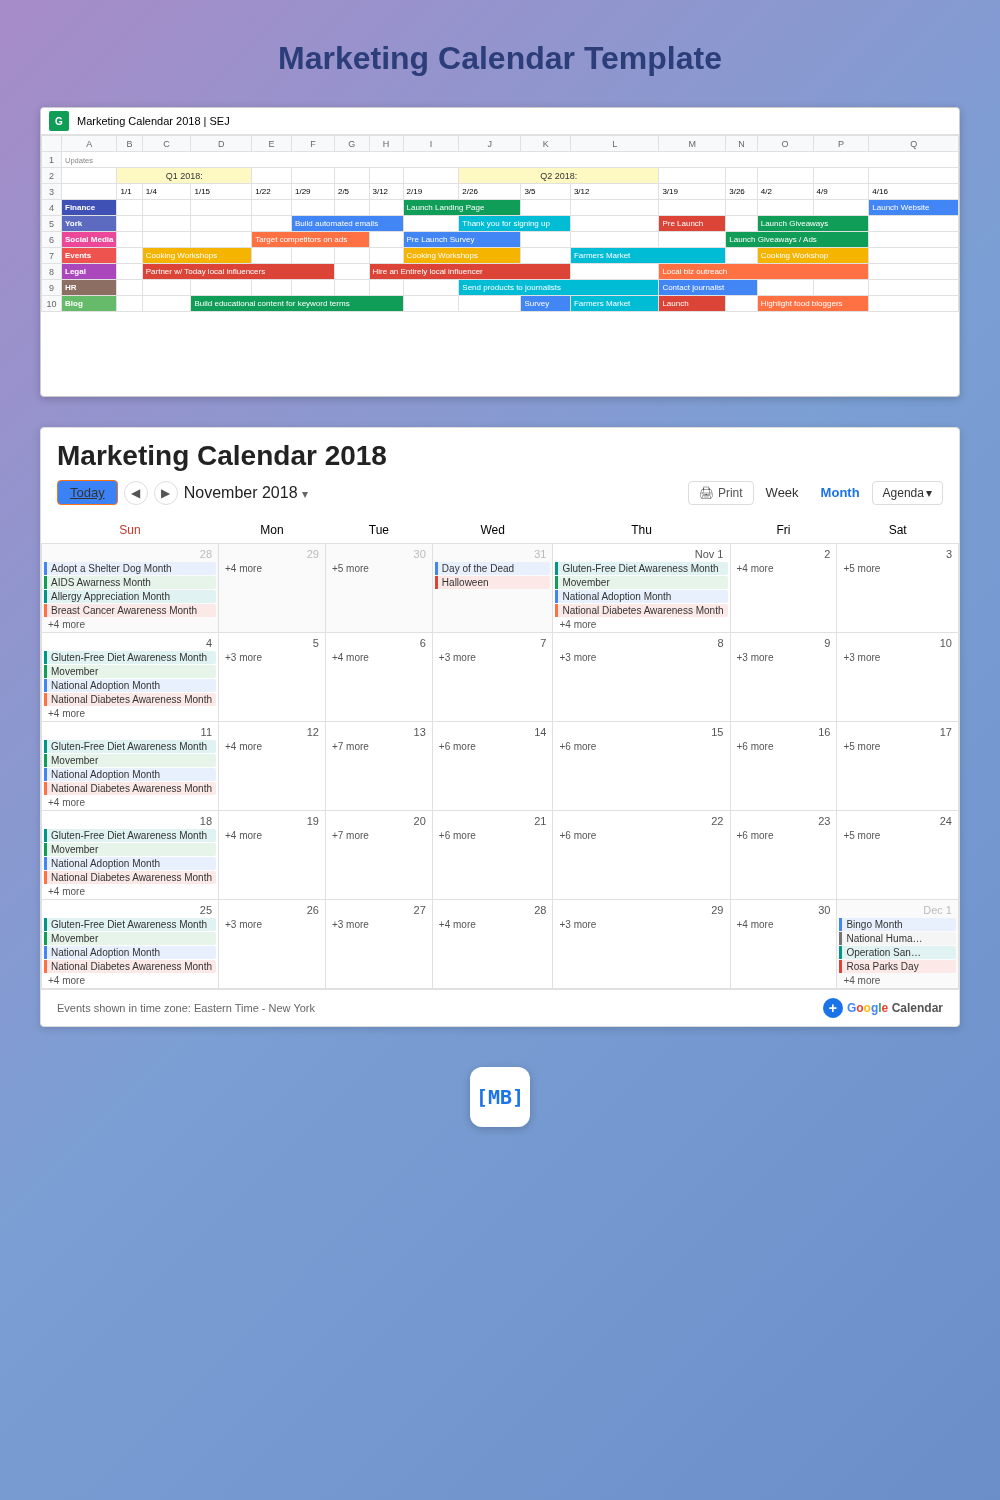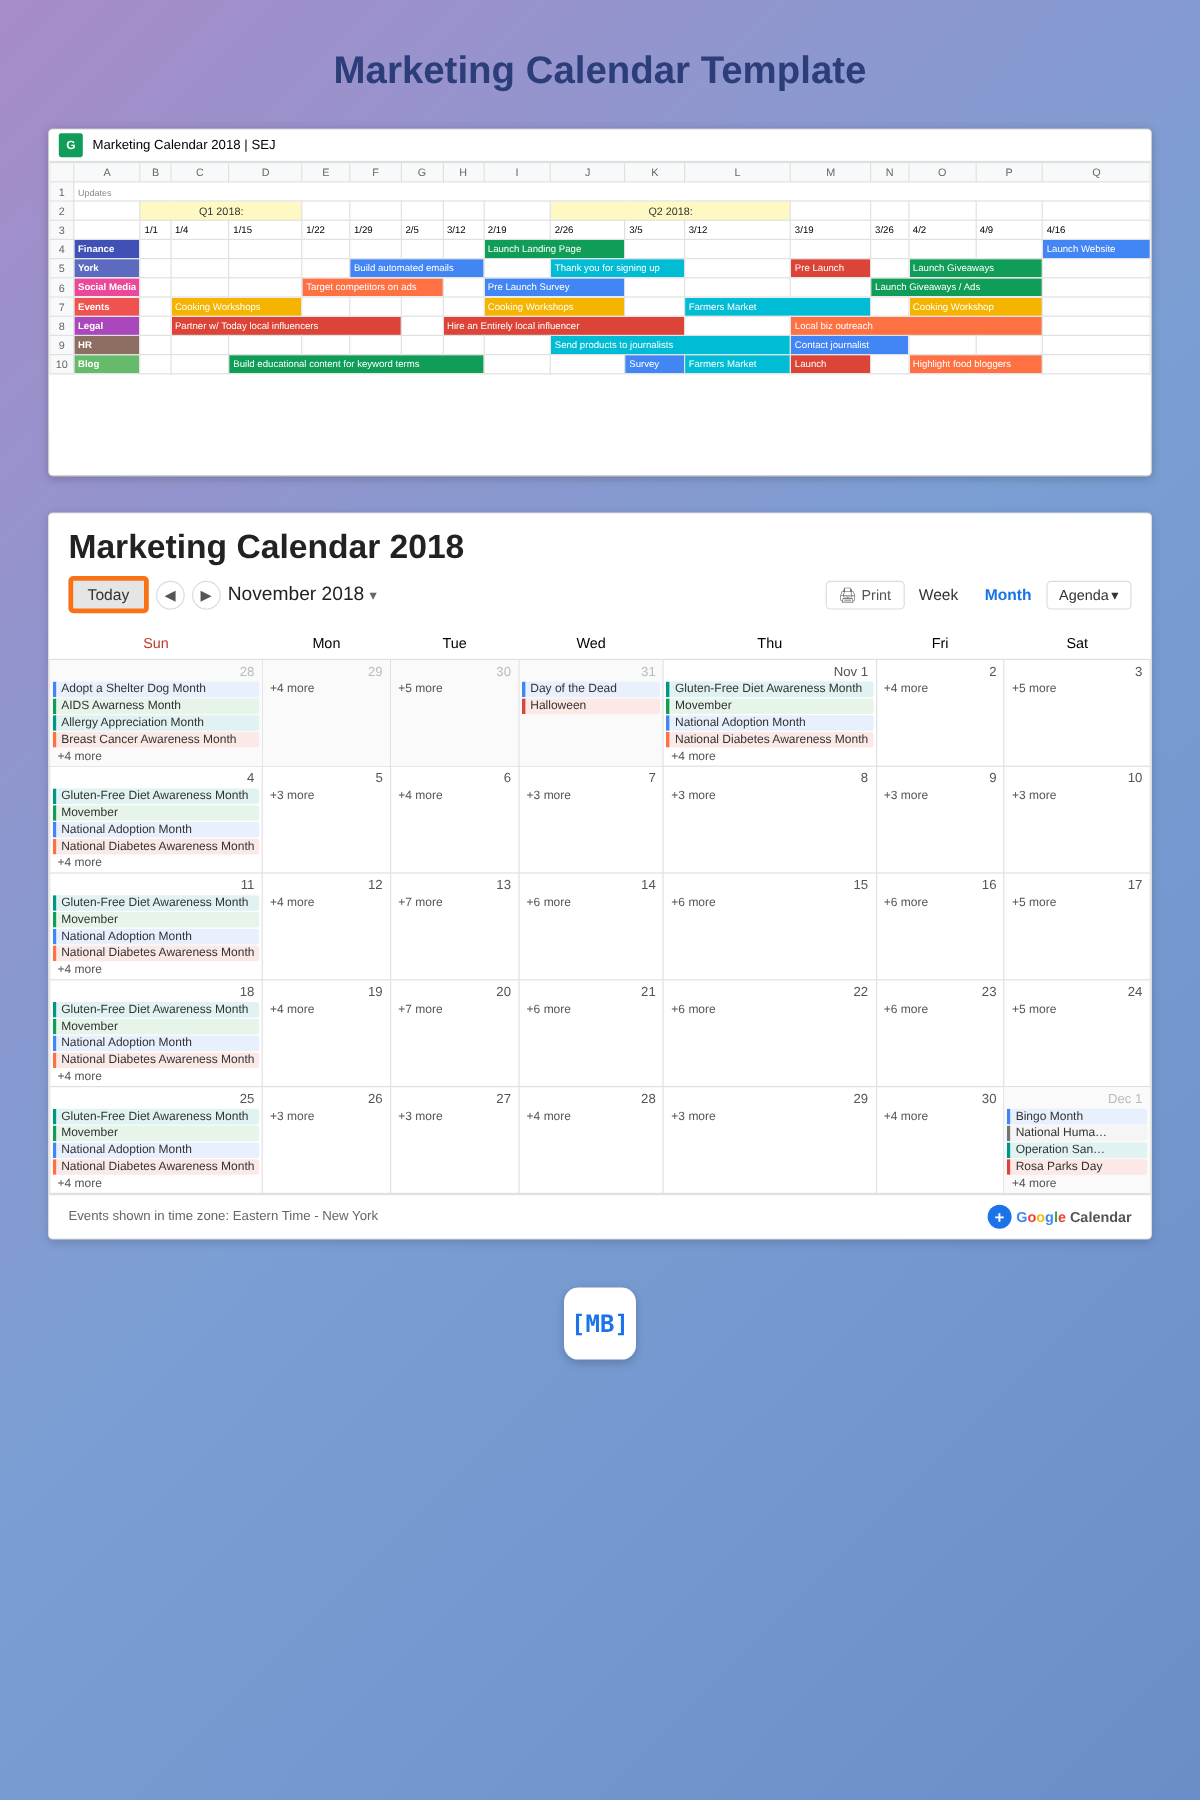--- a/index.html
+++ b/index.html
@@ -134,27 +134,28 @@
       display: flex;
       align-items: center;
       gap: 6px;
     }
     .cal-nav-right {
       display: flex;
       align-items: center;
       gap: 2px;
     }
     .btn-today {
-      border: 4px solid #f97316;
-      background: #e5e5e5;
+      border: 1px solid #f97316;
+      background: #3b82f6;
       padding: 4px 12px;
       border-radius: 4px;
       font-size: 13px;
       cursor: pointer;
       color: #333;
+      text-decoration: underline;
     }
     .btn-nav {
       border: 1px solid #dadce0;
       background: white;
       width: 24px;
       height: 24px;
       border-radius: 50%;
       font-size: 12px;
       cursor: pointer;
       display: flex;

